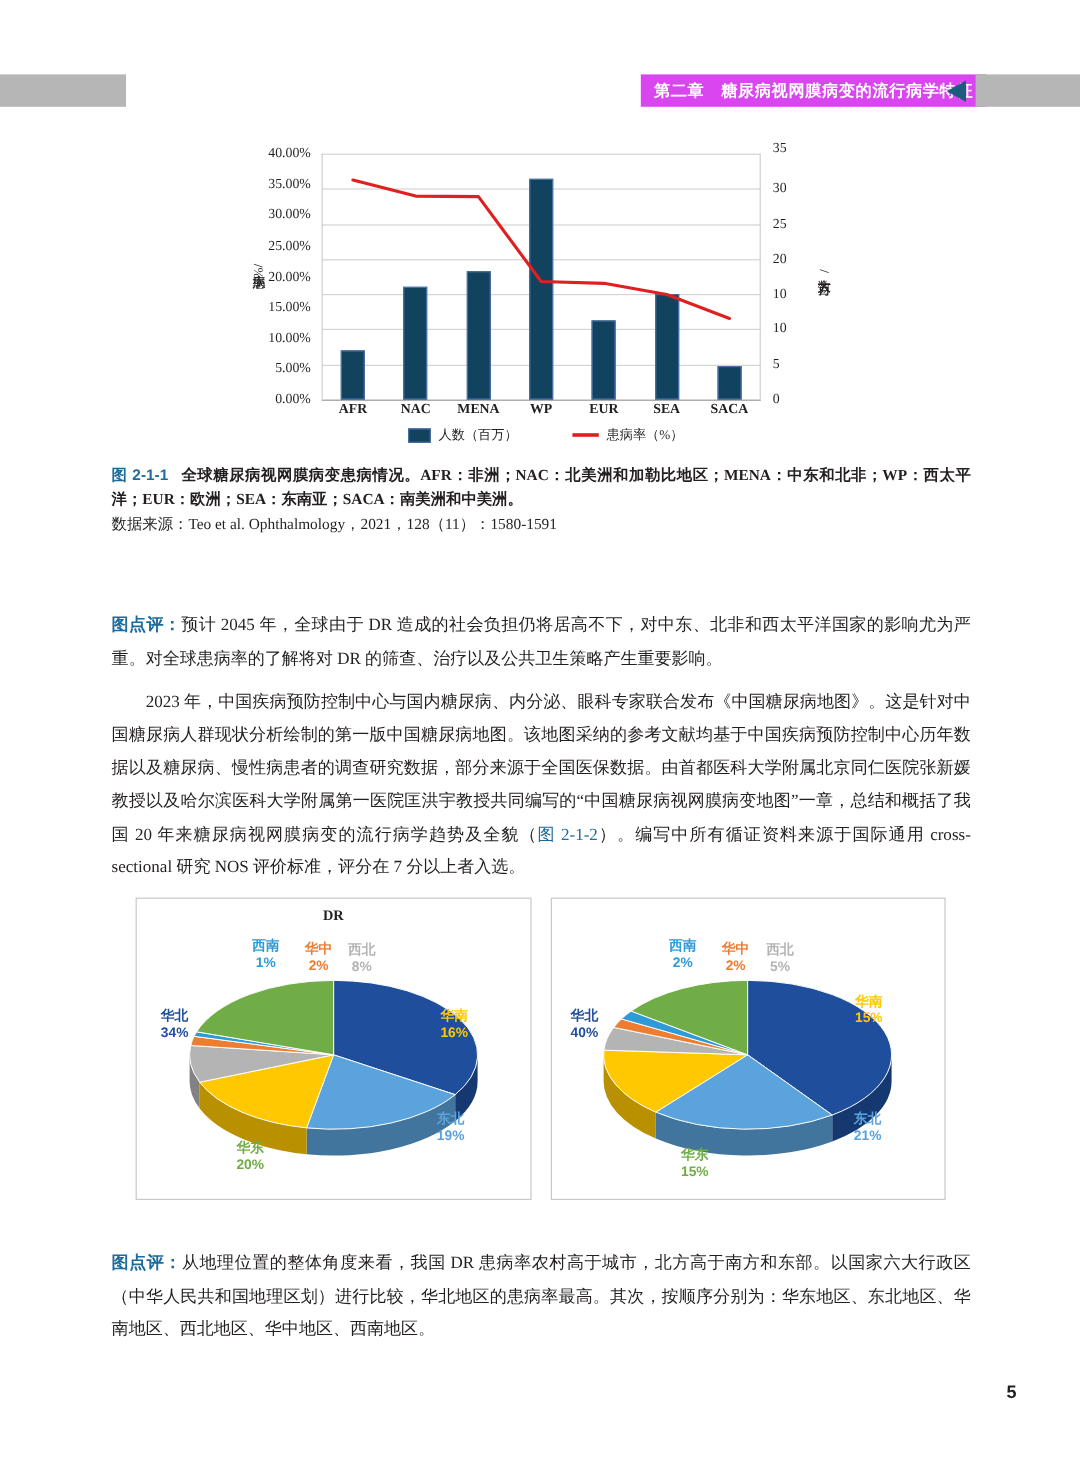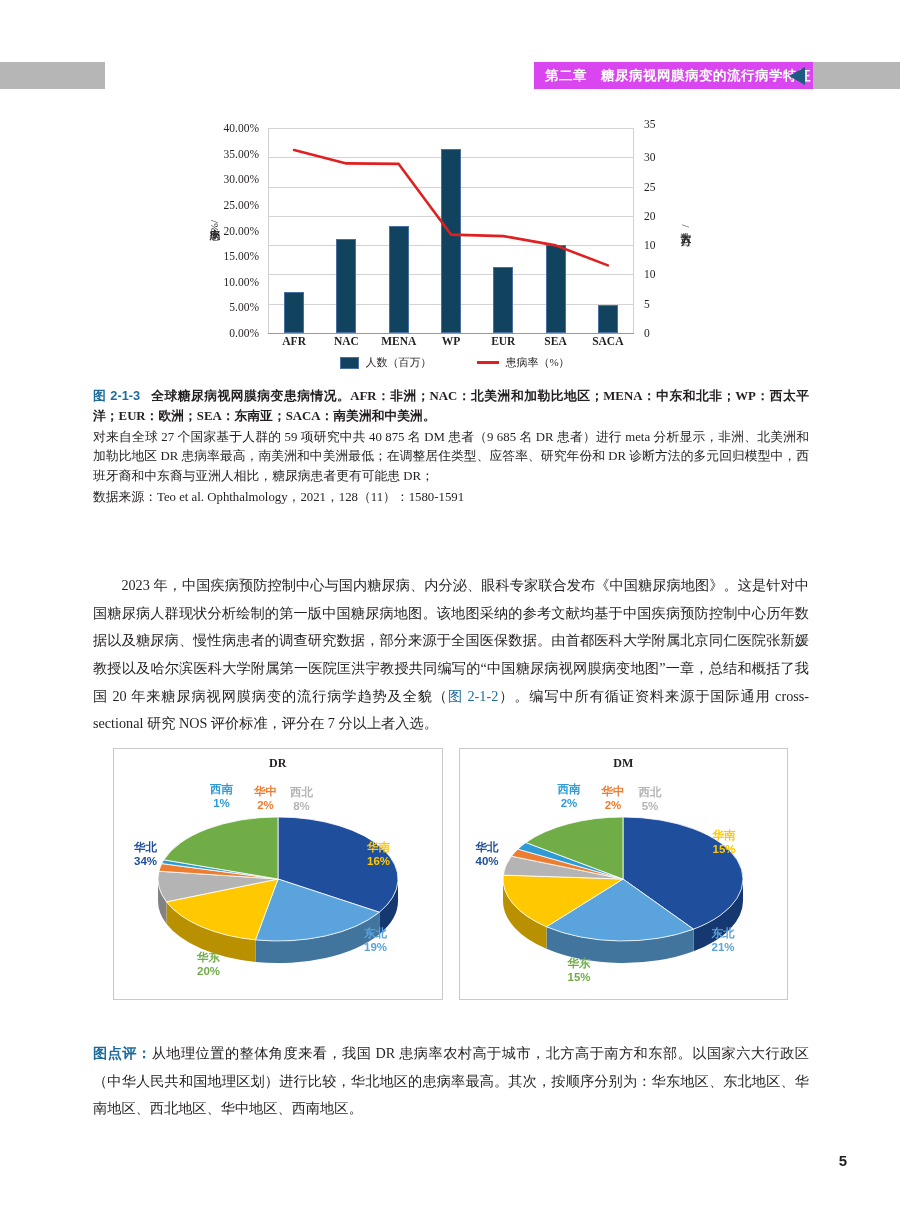--- a/index.html
+++ b/index.html
@@ -205,27 +205,29 @@
       </div>
       <div class="lg">
         <span class="sw-line"></span>
         <span>患病率（%）</span>
       </div>
     </div>
   </div>
 
   <div class="cap-block">
     <div class="cap-title">
-      <span class="figno">图 2-1-3</span>
+      <span class="figno">图 2-1-1</span>
       <b>&nbsp;&nbsp;<span>全球糖尿病视网膜病变患病情况。AFR：非洲；NAC：北美洲和加勒比地区；MENA：中东和北非；WP：西太平洋；EUR：欧洲；SEA：东南亚；SACA：南美洲和中美洲。</span></b>
     </div>
-    <div class="cap-body">对来自全球 27 个国家基于人群的 59 项研究中共 40 875 名 DM 患者（9 685 名 DR 患者）进行 meta 分析显示，非洲、北美洲和加勒比地区 DR 患病率最高，南美洲和中美洲最低；在调整居住类型、应答率、研究年份和 DR 诊断方法的多元回归模型中，西班牙裔和中东裔与亚洲人相比，糖尿病患者更有可能患 DR；</div>
     <div class="cap-body">数据来源：Teo et al. Ophthalmology，2021，128（11）：1580-1591</div>
   </div>
 
+  <div class="comment">
+    <span class="lab">图点评：</span><span>预计 2045 年，全球由于 DR 造成的社会负担仍将居高不下，对中东、北非和西太平洋国家的影响尤为严重。对全球患病率的了解将对 DR 的筛查、治疗以及公共卫生策略产生重要影响。</span>
+  </div>
 
   <div class="para">
     <span>2023 年，中国疾病预防控制中心与国内糖尿病、内分泌、眼科专家联合发布《中国糖尿病地图》。这是针对中国糖尿病人群现状分析绘制的第一版中国糖尿病地图。该地图采纳的参考文献均基于中国疾病预防控制中心历年数据以及糖尿病、慢性病患者的调查研究数据，部分来源于全国医保数据。由首都医科大学附属北京同仁医院张新媛教授以及哈尔滨医科大学附属第一医院匡洪宇教授共同编写的“中国糖尿病视网膜病变地图”一章，总结和概括了我国 20 年来糖尿病视网膜病变的流行病学趋势及全貌（</span><span class="ref">图 2-1-2</span><span>）。编写中所有循证资料来源于国际通用 cross-sectional 研究 NOS 评价标准，评分在 7 分以上者入选。</span>
   </div>
 
   <div class="pies">
 
     <div class="piebox">
       <div class="pie-title">DR</div>
       <svg class="pie-svg" id="pieDR" width="290" height="180" viewBox="0 0 290 180">
@@ -269,21 +271,20 @@
             <div>1%</div>
           </div>
           <div class="pl" style="color: rgb(112, 173, 71); left: 83px; top: 202px;">
             <div>华东</div>
             <div>20%</div>
           </div>
         </div>
     </div>
 
     <div class="piebox">
-      <div class="pie-title">DM</div>
       <svg class="pie-svg" id="pieDM" width="290" height="180" viewBox="0 0 290 180">
           <g>
             <path d="M 265 78 A 120 62 0 0 1 215.53423027509677 128.15905365124675 L 215.53423027509677 150.15905365124675 A 120 62 0 0 0 265 100 Z" fill="rgb(22,56,112)"></path>
             <path d="M 215.53423027509677 128.15905365124675 A 120 62 0 0 1 68.50912123015728 125.77182105209894 L 68.50912123015728 147.77182105209894 A 120 62 0 0 0 215.53423027509677 150.15905365124675 Z" fill="rgb(66,117,158)"></path>
             <path d="M 68.50912123015728 125.77182105209894 A 120 62 0 0 1 25 78.00000000000001 L 25 100.00000000000001 A 120 62 0 0 0 68.50912123015728 147.77182105209894 Z" fill="rgb(184,144,0)"></path>
           </g>
           <path d="M 145 78 L 145 16 A 120 62 0 0 1 215.53423027509677 128.15905365124675 Z" fill="#1f4e9c" stroke="#ffffff" stroke-width="0.8"></path>
           <path d="M 145 78 L 215.53423027509677 128.15905365124675 A 120 62 0 0 1 68.50912123015728 125.77182105209894 Z" fill="#5ba3dc" stroke="#ffffff" stroke-width="0.8"></path>
           <path d="M 145 78 L 68.50912123015728 125.77182105209894 A 120 62 0 0 1 25.236792588607415 74.1069877891826 Z" fill="#ffc800" stroke="#ffffff" stroke-width="0.8"></path>
           <path d="M 145 78 L 25.236792588607415 74.1069877891826 A 120 62 0 0 1 33.426821693409806 55.176277733549995 Z" fill="#b4b4b4" stroke="#ffffff" stroke-width="0.8"></path>

